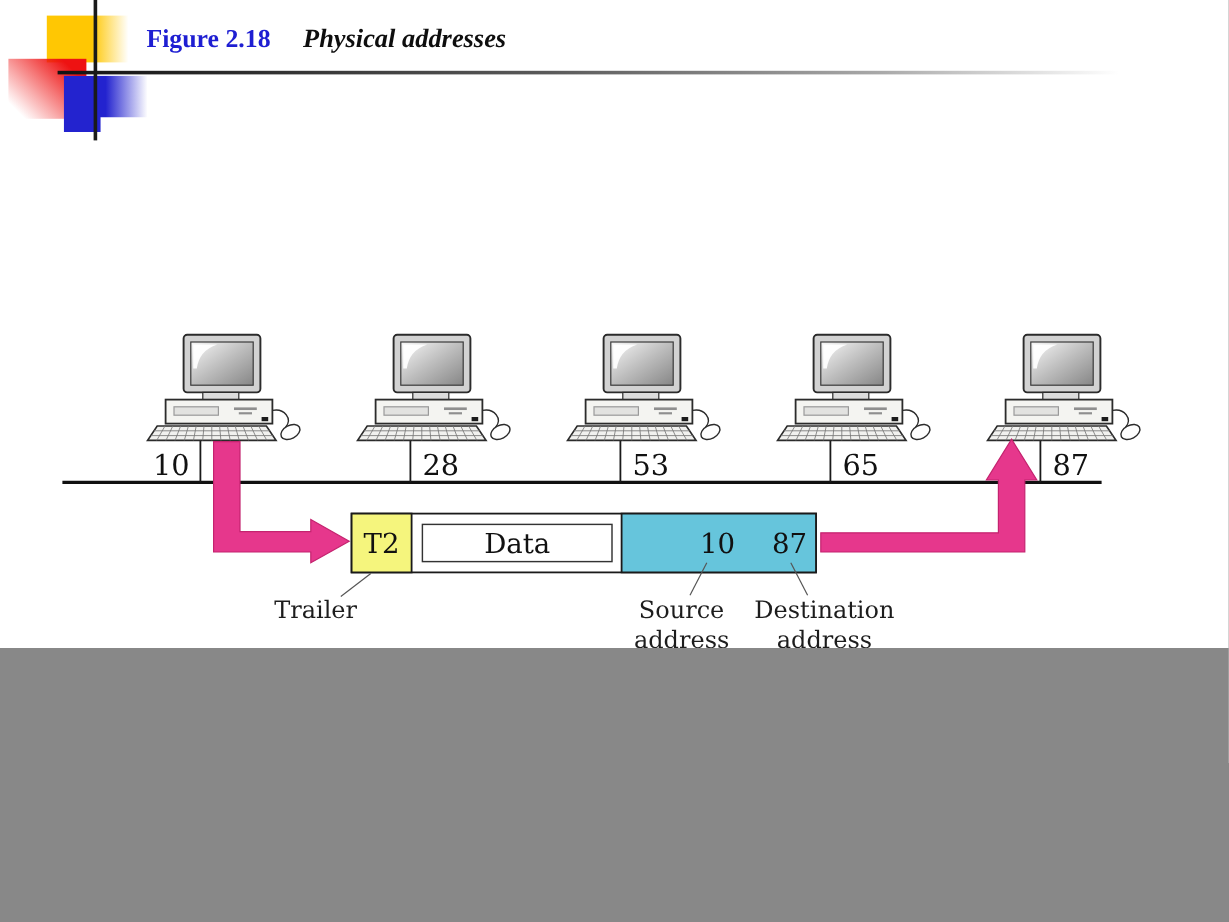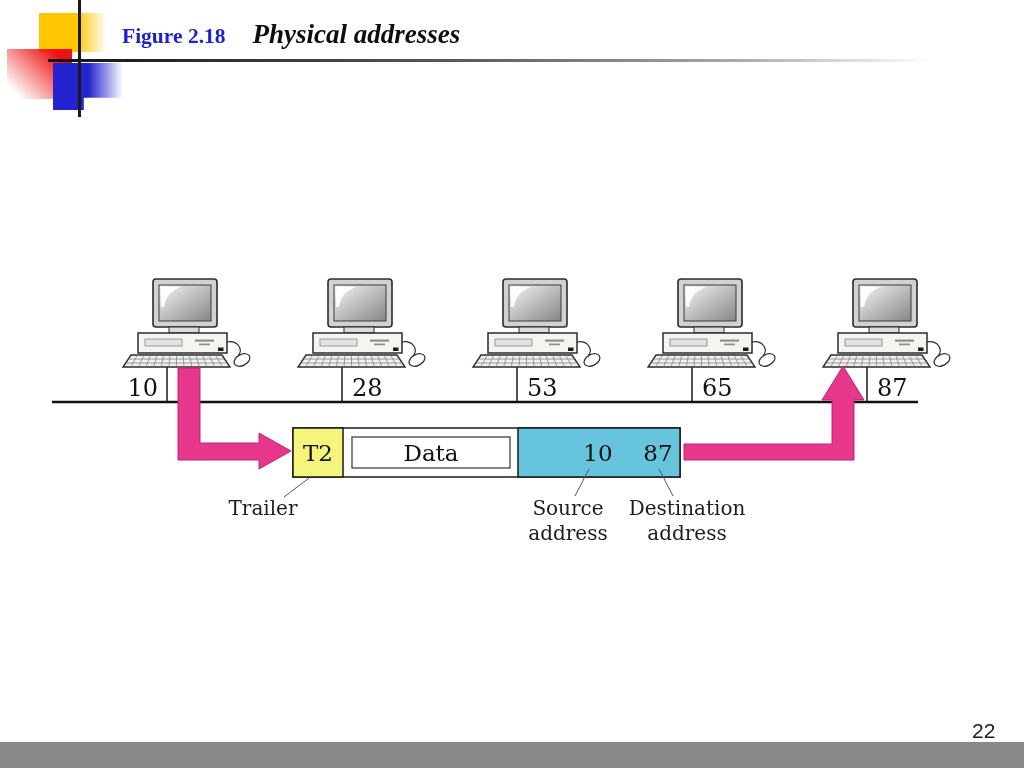--- a/index.html
+++ b/index.html
@@ -1,32 +1,32 @@
 <!DOCTYPE html>
 <html><head>
 <meta charset="utf-8">
 <style>
   html,body{margin:0;padding:0;background:#888;}
-  #slide{position:relative;width:1024px;height:742px;background:#ffffff;overflow:hidden;
+  #slide{position:relative;width:1024px;height:540px;background:#ffffff;overflow:hidden;
          font-family:"Liberation Sans",sans-serif;}
   
   .sq{position:absolute;}
   .sq-yellow{left:39px;top:13px;width:68px;height:39px;
     background:linear-gradient(to right,#ffc703 0%,#ffc703 55%,rgba(255,215,120,0) 100%);}
   .sq-red{left:7px;top:49px;width:65px;height:50px;
     background:linear-gradient(225deg,#ee1212 0%,#ee1212 18%,rgba(255,255,255,0) 88%);}
   .sq-blue{left:53px;top:63px;width:70px;height:47px;
     background:linear-gradient(to right,#2323cf 0%,#2323cf 50%,rgba(35,35,207,0) 100%);
     clip-path:polygon(0 0,100% 0,100% 74%,44% 74%,44% 100%,0 100%);}
   .vline{position:absolute;left:78px;top:0;width:3px;height:117px;background:#1a1a1a;}
   .hline{position:absolute;left:48px;top:59px;width:912px;height:3px;
     background:linear-gradient(to right,#121212 0%,#5a5a5a 45%,#a8a8a8 75%,rgba(255,255,255,0) 97%);}
   .title-row{position:absolute;left:122px;top:19px;display:flex;align-items:baseline;gap:27px;white-space:nowrap;}
   .fig-num{font-family:"Liberation Serif",serif;font-weight:bold;font-size:21.5px;color:#1e1ed2;}
-  .fig-title{font-family:"Liberation Serif",serif;font-weight:bold;font-style:italic;font-size:27px;color:#0e0e0e;}
+  .fig-title{font-family:"Liberation Serif",serif;font-weight:bold;font-style:italic;font-size:22px;color:#0e0e0e;}
   
   .footer-left{position:absolute;left:22px;top:726px;font-weight:bold;font-size:16.5px;color:#0e0e0e;}
   .page-num{position:absolute;left:972px;top:719px;font-size:21px;color:#1a1a1a;}
   
   svg.diagram{position:absolute;left:0;top:0;}
   .addr{font-family:"DejaVu Serif","Liberation Serif",serif;font-size:24px;fill:#111;}
   .frametxt{font-family:"DejaVu Serif","Liberation Serif",serif;font-size:23px;fill:#111;}
   .caption{font-family:"DejaVu Serif","Liberation Serif",serif;font-size:20px;fill:#1d1d1d;}
 </style>
 </head>

